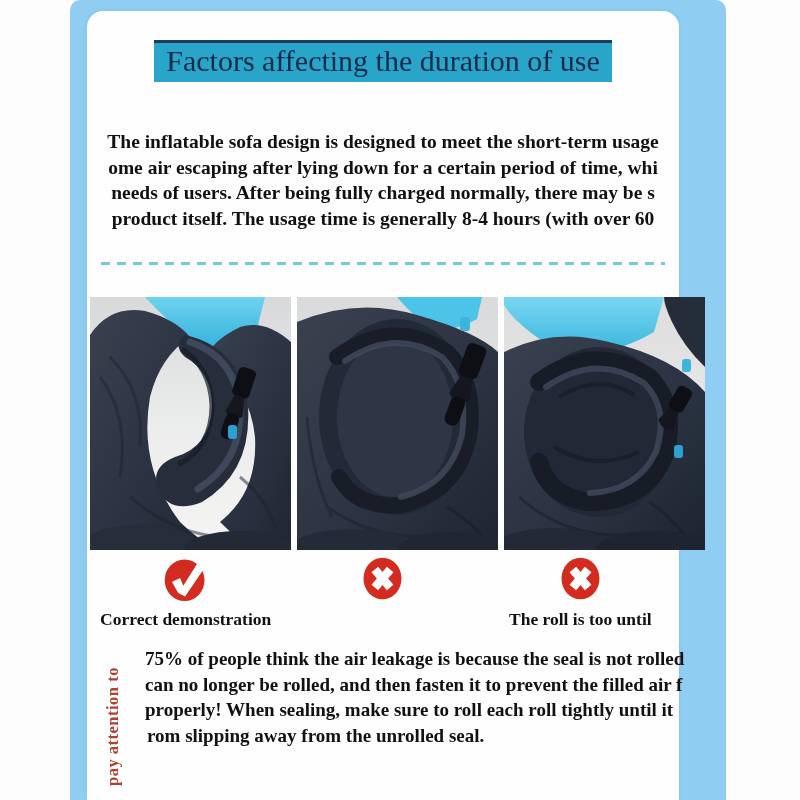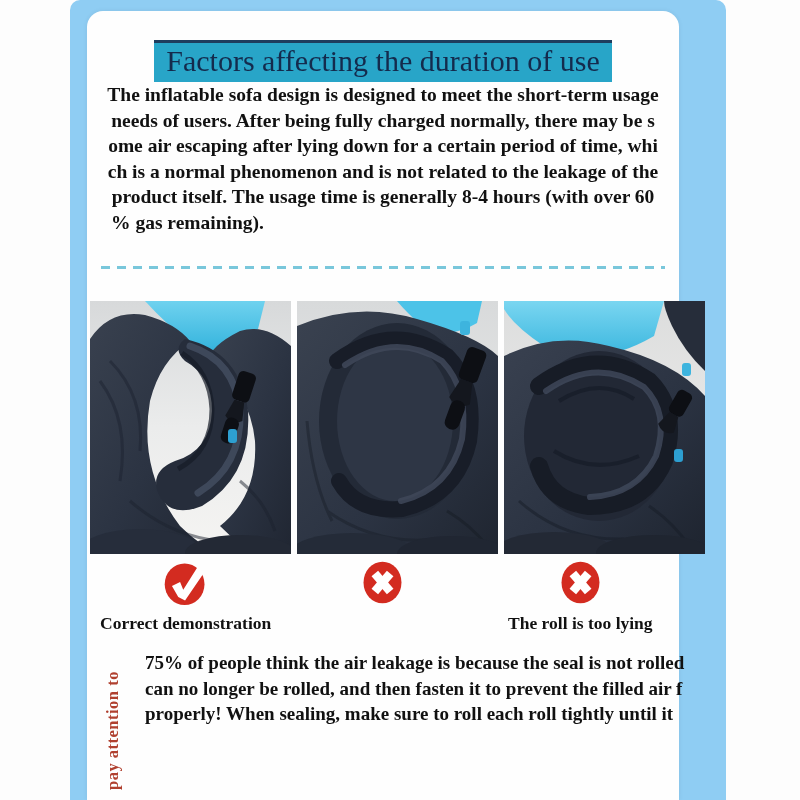--- a/index.html
+++ b/index.html
@@ -17,21 +17,21 @@
     background:#fefefe;border-radius:16px 16px 0 0;
     box-shadow:0 0 5px rgba(0,0,0,0.07);
   }
   .banner-wrap{text-align:center;margin-top:29px;}
   .banner{
     display:inline-block;background:#28a5c8;color:#142b4d;
     font-size:30px;line-height:34px;padding:1px 12px 4px 12px;
     border-top:3px solid #1e3d5e;
   }
   .intro{
-    padding:0 20px;
+    margin-top:47px;padding:0 20px;
     font-weight:bold;font-size:19.5px;line-height:25.5px;color:#111;
   }
   .intro .ln{text-align:center;white-space:nowrap;}
   .intro .ln.last{text-align:left;padding-left:4px;}
   .divider{
     margin:31px 14px 0 14px;height:3px;
     background:repeating-linear-gradient(90deg,#79c7db 0 9px,transparent 9px 16px);
   }
   .photos{
     display:flex;gap:6px;padding:0 3px;margin-top:32px;
@@ -68,25 +68,23 @@
 <div class="blue-frame"></div>
 
 <div class="card">
 
   <div class="banner-wrap">
     <div class="banner">Factors affecting the duration of use</div>
   </div>
 
   <div class="intro">
     <div class="ln">The inflatable sofa design is designed to meet the short-term usage</div>
+    <div class="ln">ome air escaping after lying down for a certain period of time, whi</div>
     <div class="ln">needs of users. After being fully charged normally, there may be s</div>
-    <div class="ln">ome air escaping after lying down for a certain period of time, whi</div>
-    <div class="ln">ch is a normal phenomenon and is not related to the leakage of the</div>
     <div class="ln">product itself. The usage time is generally 8-4 hours (with over 60</div>
-    <div class="ln last">% gas remaining).</div>
   </div>
 
   <div class="divider"></div>
 
   <div class="photos">
 
     <div class="photo">
       <svg viewBox="0 0 201 253" xmlns="http://www.w3.org/2000/svg">
         <defs>
           <linearGradient id="bg1" x1="0" y1="0" x2="0" y2="1">
@@ -223,26 +221,27 @@
     <div class="verdict">
       <span class="vicon">
         <svg viewBox="0 0 52 52" xmlns="http://www.w3.org/2000/svg">
           <ellipse cx="26" cy="26" rx="21" ry="23" fill="#d32b20"></ellipse>
           <g stroke="#ffffff" stroke-width="9.5" stroke-linecap="butt">
             <line x1="17.5" y1="16" x2="34.5" y2="36"></line>
             <line x1="34.5" y1="16" x2="17.5" y2="36"></line>
           </g>
         </svg>
       </span>
-      <div class="vlabel">The roll is too lying</div>
+      <div class="vlabel">The roll is too until</div>
     </div>
   </div>
 
   <div class="note">
     <div class="side-label">pay attention to</div>
     <div class="note-text">
       <div class="ln">75% of people think the air leakage is because the seal is not rolled</div>
       <div class="ln">can no longer be rolled, and then fasten it to prevent the filled air f</div>
       <div class="ln">properly! When sealing, make sure to roll each roll tightly until it</div>
+      <div class="ln last">rom slipping away from the unrolled seal.</div>
     </div>
   </div>
 
 </div>
 
 </body></html>

